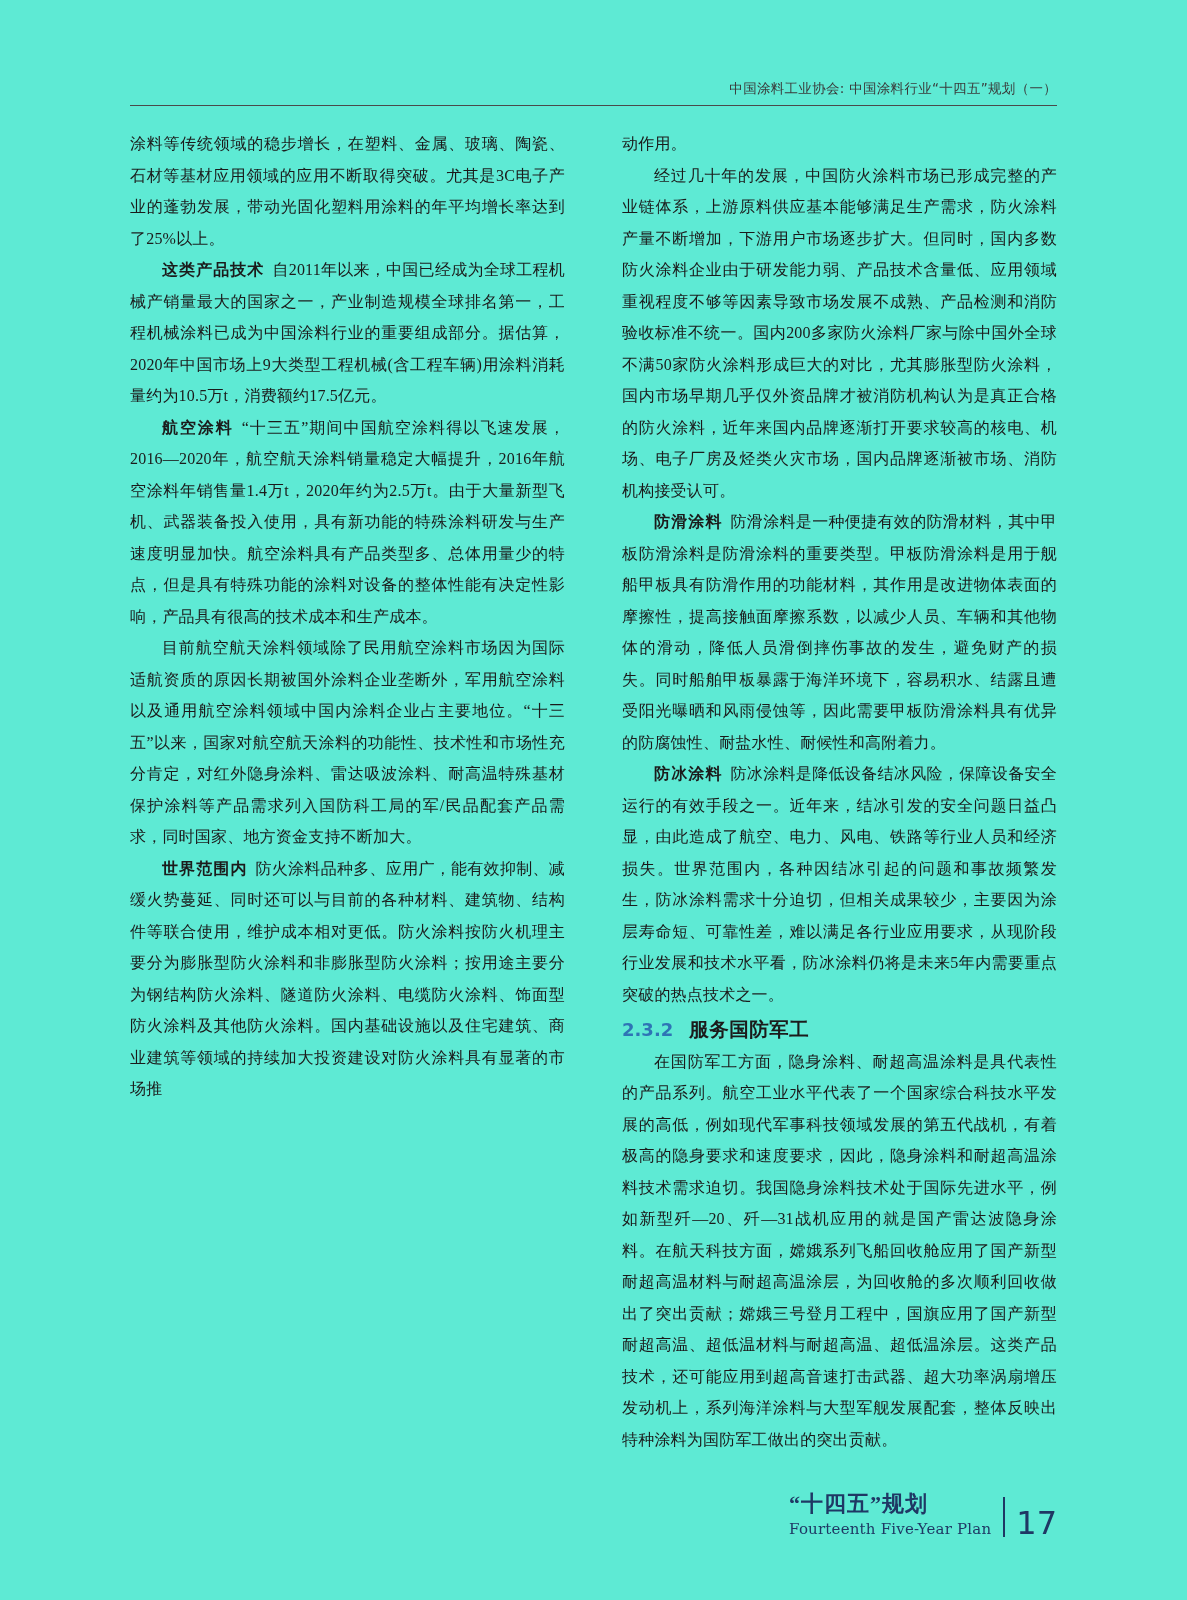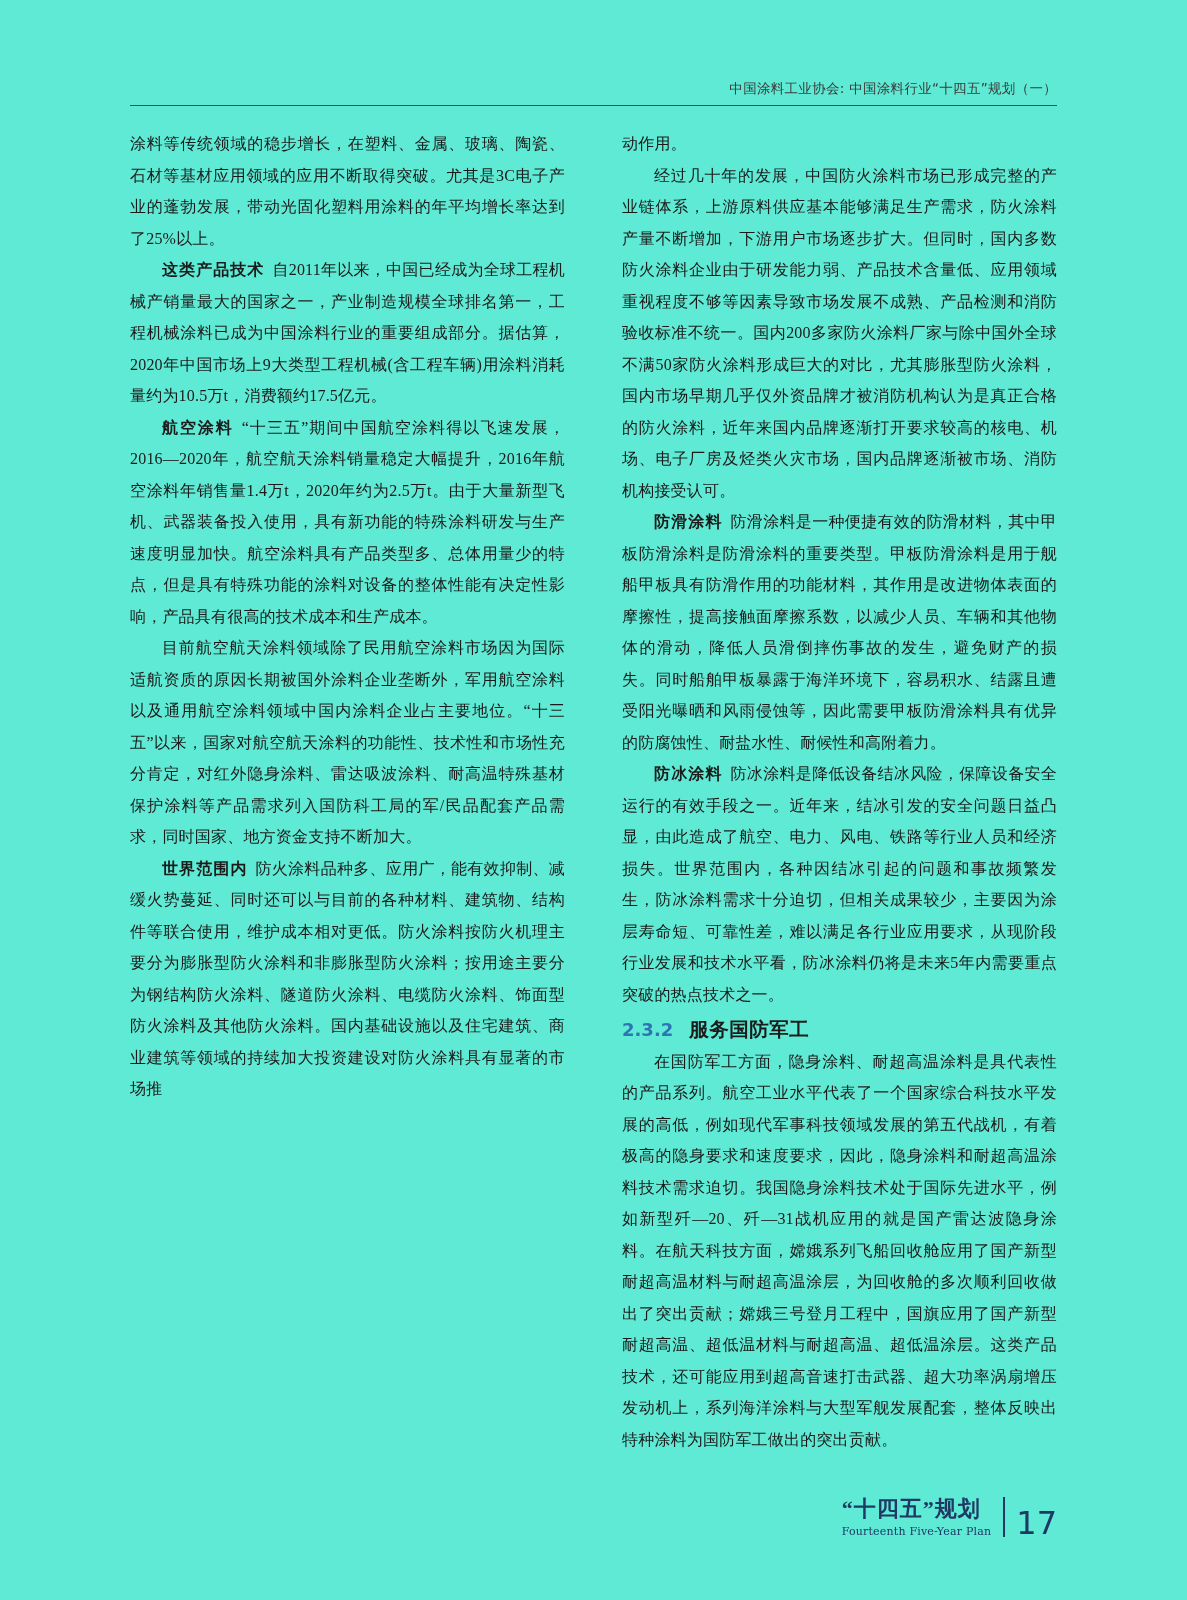--- a/index.html
+++ b/index.html
@@ -102,21 +102,21 @@
     margin-right: 12px;
   }
   .footer-cn {
     font-size: 22px;
     font-weight: bold;
     color: #1f3864;
     letter-spacing: 1px;
     line-height: 26px;
   }
   .footer-en {
-    font-size: 11px;
+    font-size: 15px;
     color: #1f3864;
     font-family: "DejaVu Serif", serif;
     letter-spacing: 0.2px;
     margin-top: 3px;
   }
   .footer-divider {
     width: 2px;
     height: 40px;
     background: #1f3864;
     margin: 0 11px 1px 0;

